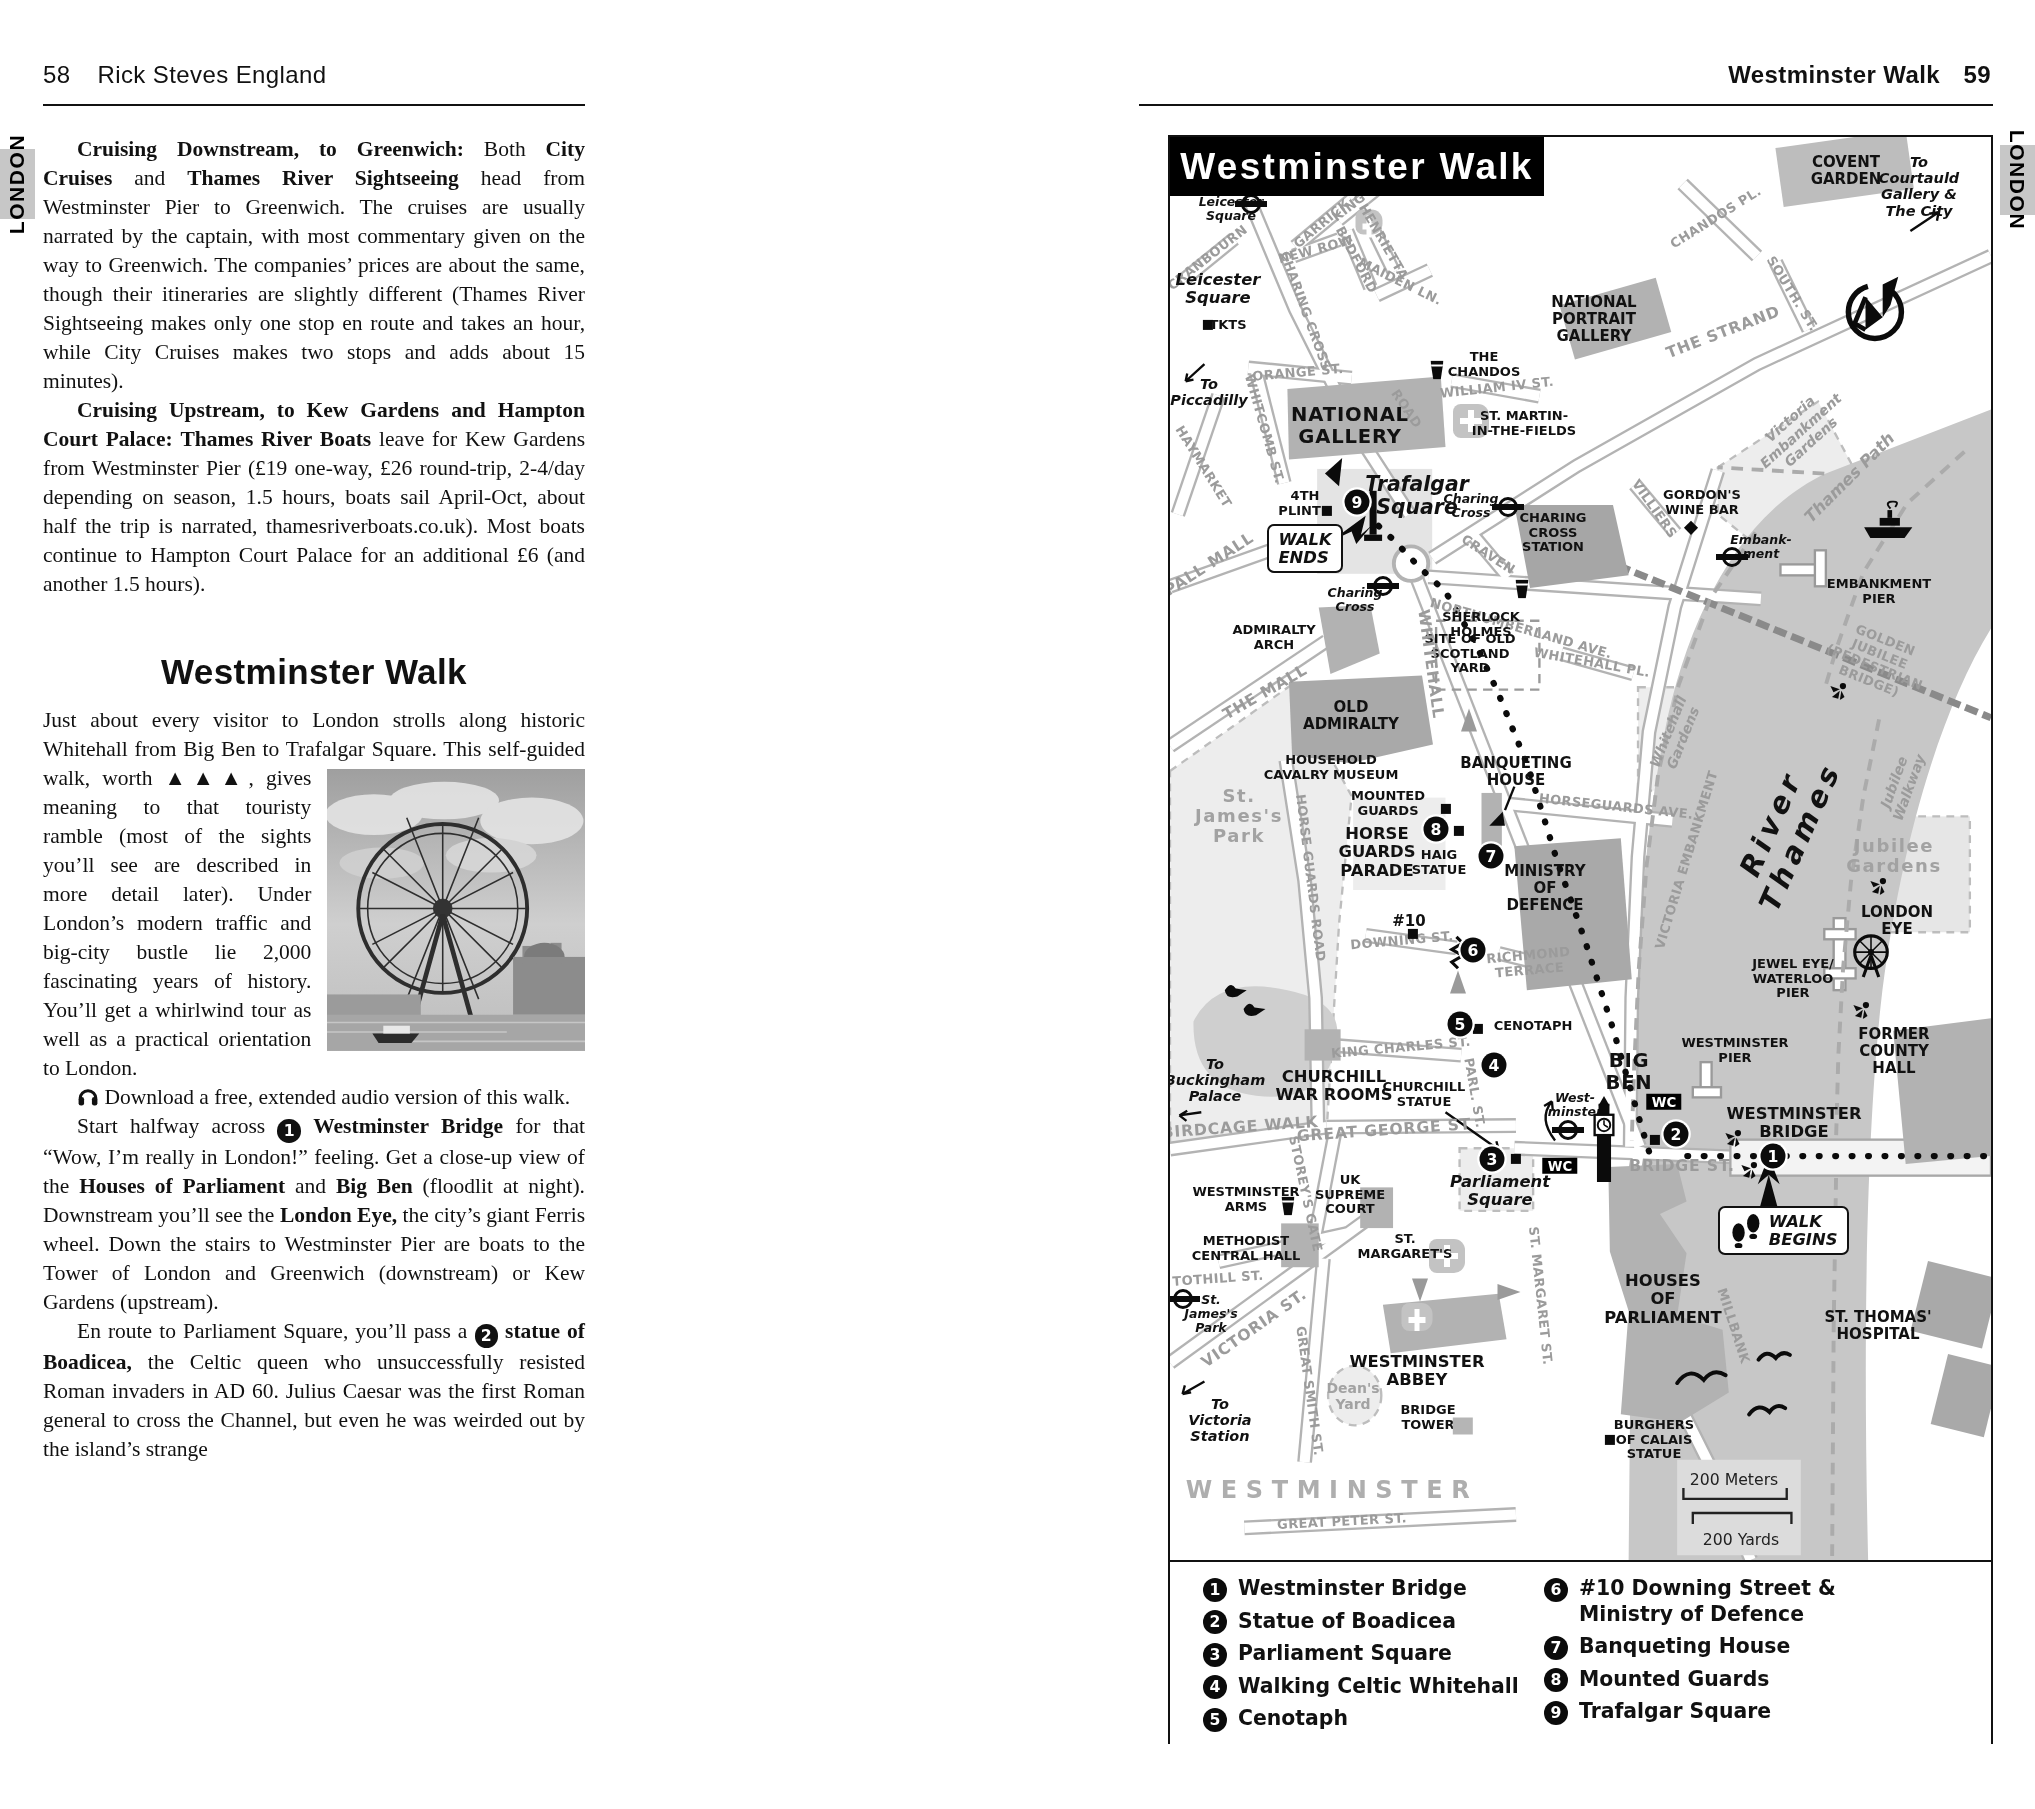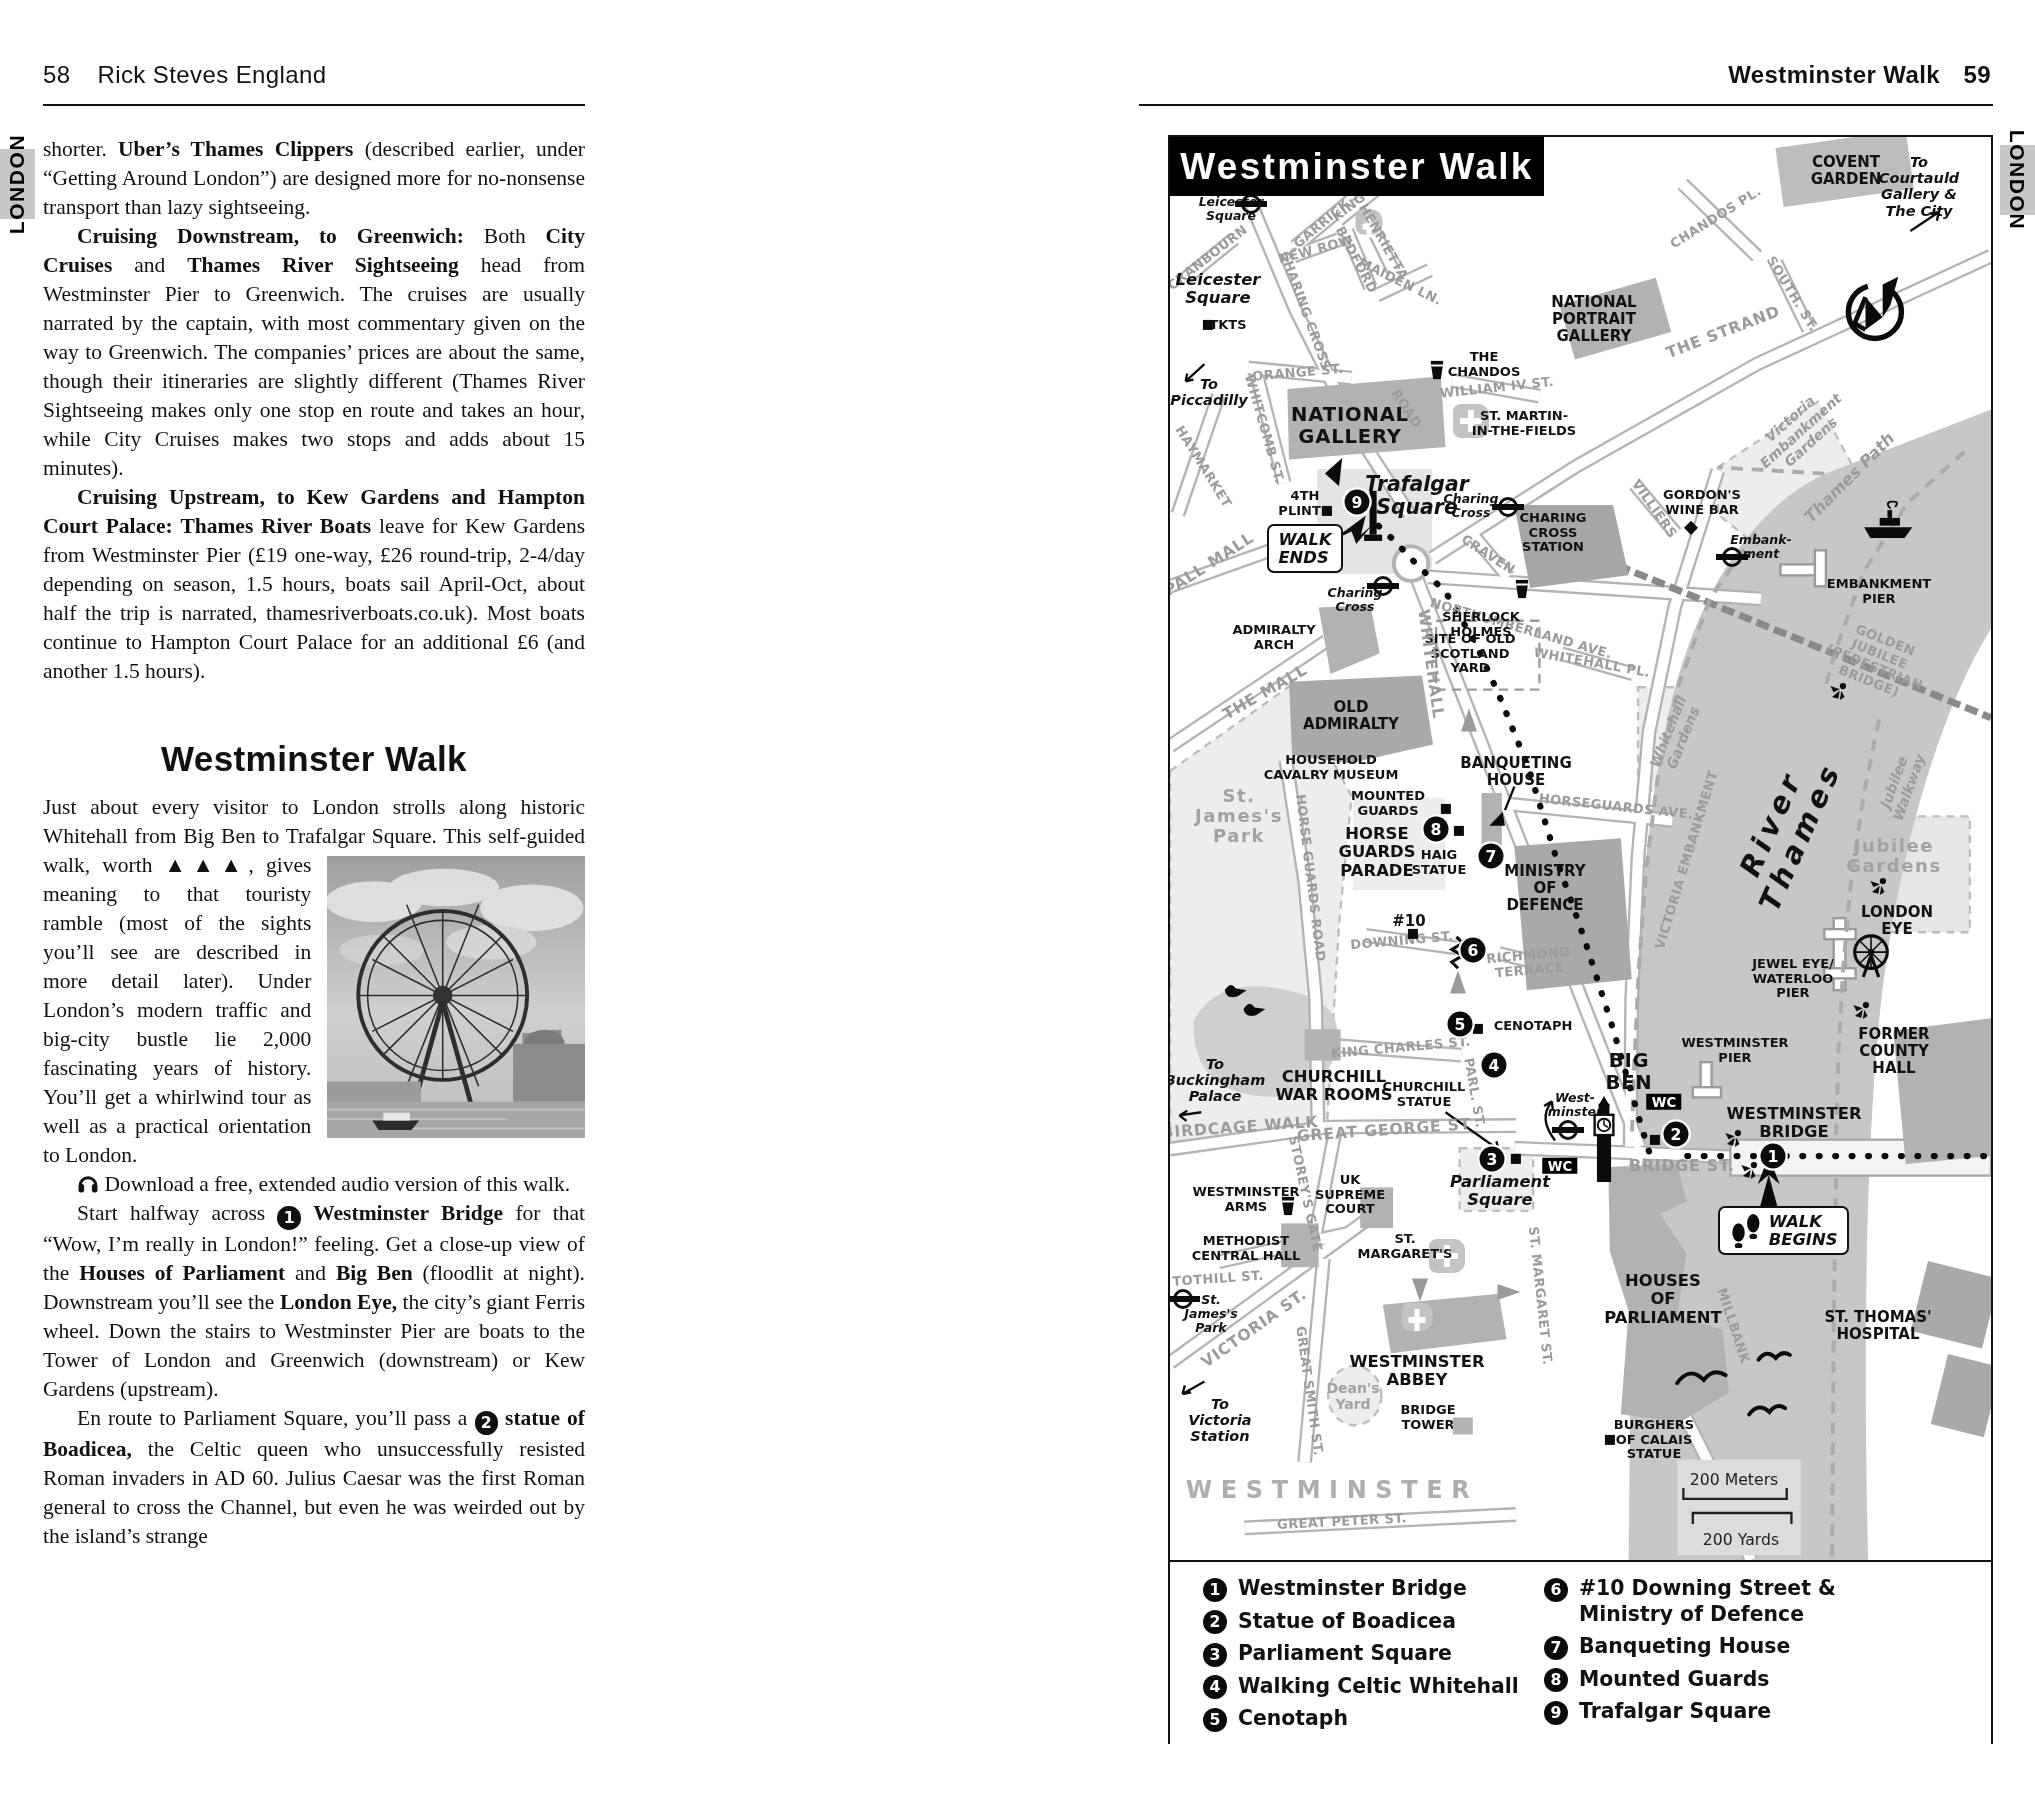--- a/index.html
+++ b/index.html
@@ -94,21 +94,20 @@
 
 <div class="runhead" id="lp-head">
   <span class="pgnum">58</span><span>Rick Steves England</span>
 </div>
 <div class="headrule" id="lp-rule"></div>
 <div class="sidetab" id="tab-left">
     <span>LONDON</span>
   </div>
 
 <div id="left-body">
-    <p class=""><span>shorter. </span><span class="b">Uber’s Thames Clippers</span><span> (described earlier, under “Getting Around London”) are designed more for no-nonsense transport than lazy sightseeing.</span></p>
     <p class="ind"><span class="b">Cruising Downstream, to Greenwich:</span><span> Both </span><span class="b">City Cruises</span><span> and </span><span class="b">Thames River Sightseeing</span><span> head from Westminster Pier to Greenwich. The cruises are usually narrated by the captain, with most commentary given on the way to Greenwich. The companies’ prices are about the same, though their itineraries are slightly different (Thames River Sightseeing makes only one stop en route and takes an hour, while City Cruises makes two stops and adds about 15 minutes).</span></p>
     <p class="ind"><span class="b">Cruising Upstream, to Kew Gardens and Hampton Court Palace:</span><span> </span><span class="b">Thames River Boats</span><span> leave for Kew Gardens from Westminster Pier (£19 one-way, £26 round-trip, 2-4/day depending on season, 1.5 hours, boats sail April-Oct, about half the trip is narrated, thamesriverboats.co.uk). Most boats continue to Hampton Court Palace for an additional £6 (and another 1.5 hours).</span></p>
     <div id="sec-heading">Westminster Walk</div>
     <p class=""><span>Just about every visitor to London strolls along historic Whitehall from Big Ben to Trafalgar Square. This self-guided walk, worth </span><svg id="walk-photo" width="258" height="282" viewBox="0 0 330 360">
     <defs>
       <linearGradient id="skyg" x1="0" y1="0" x2="0" y2="1">
         <stop offset="0" stop-color="#9f9f9f"></stop>
             <stop offset="0.55" stop-color="#cfcfcf"></stop>
             <stop offset="1" stop-color="#bdbdbd"></stop>
       </linearGradient>

